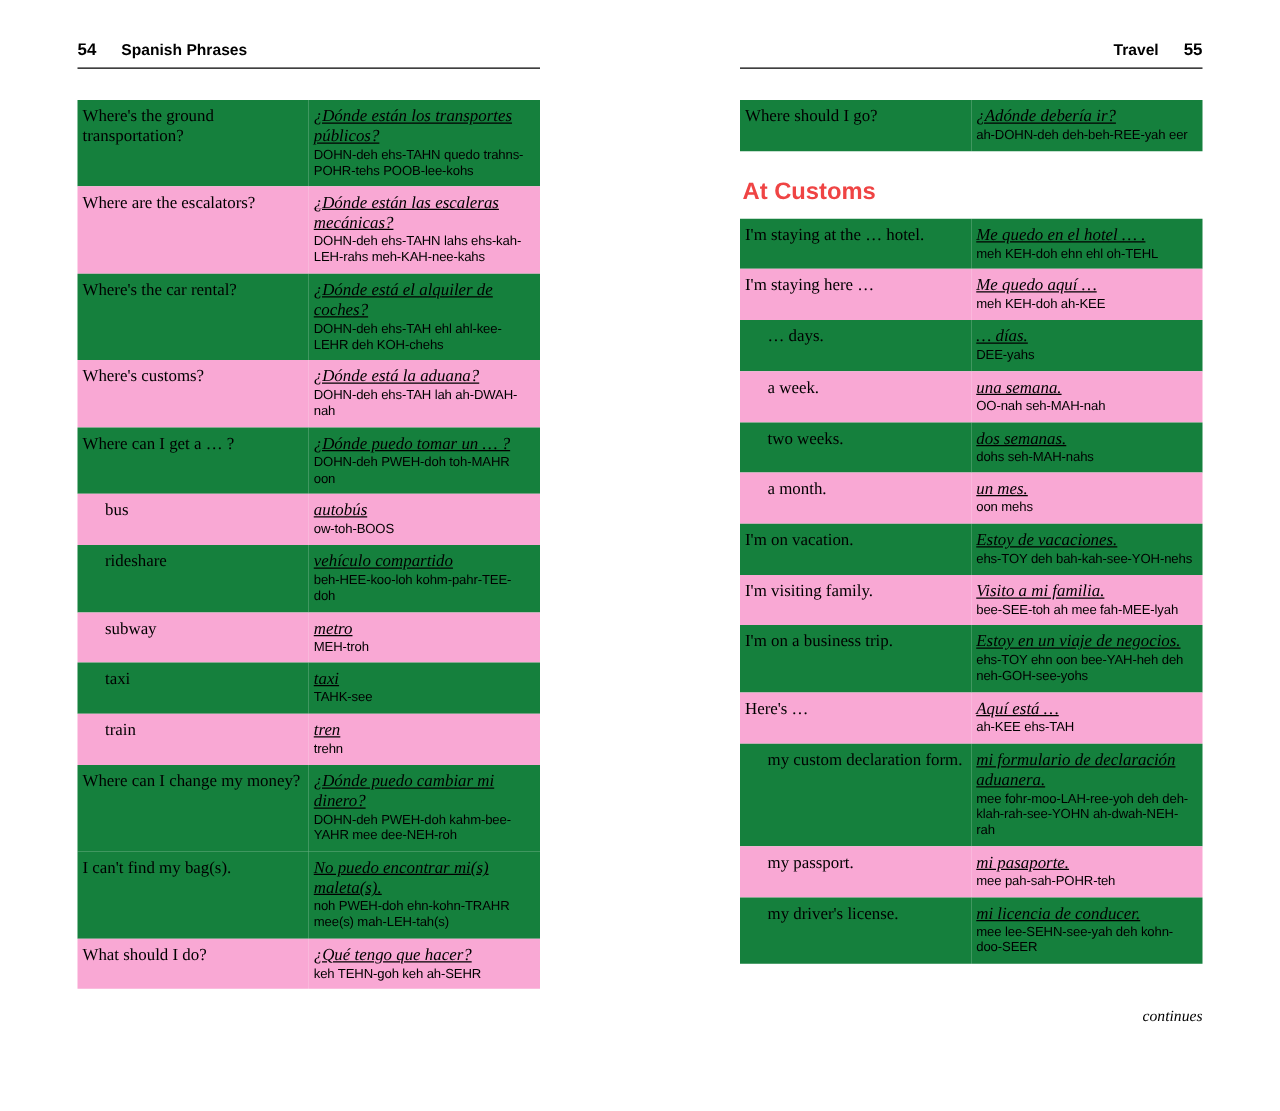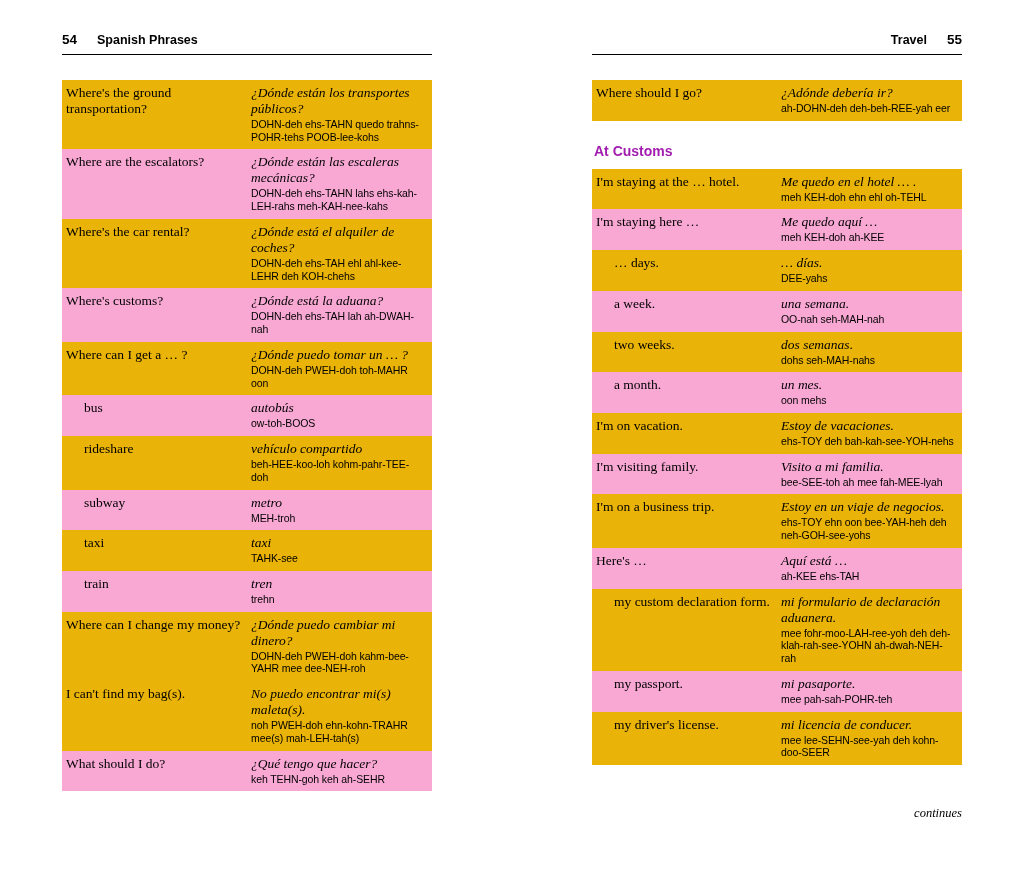--- a/index.html
+++ b/index.html
@@ -60,42 +60,43 @@
   }
   table.phrases td {
     vertical-align: top;
     padding: 5px 6px 6px 4px;
     font-size: 13.5px;
     line-height: 1.18;
     color: #000;
   }
   td.eng { width: 50%; }
   td.spa { width: 50%; }
-  tr.shade td { background: #eab308; }
+  tr.shade td { background: #15803d; }
   tr.plain td { background: #f9a8d4; }
   .indent { padding-left: 22px !important; }
   .es {
     font-style: italic;
     display: block;
+    text-decoration: underline;
   }
   .pron {
     font-family: "Liberation Sans", sans-serif;
     font-style: normal;
     font-size: 10.5px;
     line-height: 1.22;
     display: block;
     margin-top: 1px;
     letter-spacing: -0.1px;
   }
   h2.section {
     font-family: "Liberation Sans", sans-serif;
-    font-size: 14px;
+    font-size: 19px;
     font-weight: bold;
     margin: 22px 0 10px 2px;
-    color: #a21caf;
+    color: #ef4444;
   }
   .continues {
     position: absolute;
     right: 62px;
     bottom: 68px;
     font-style: italic;
     font-size: 12.5px;
     color: #000;
   }
 </style>

